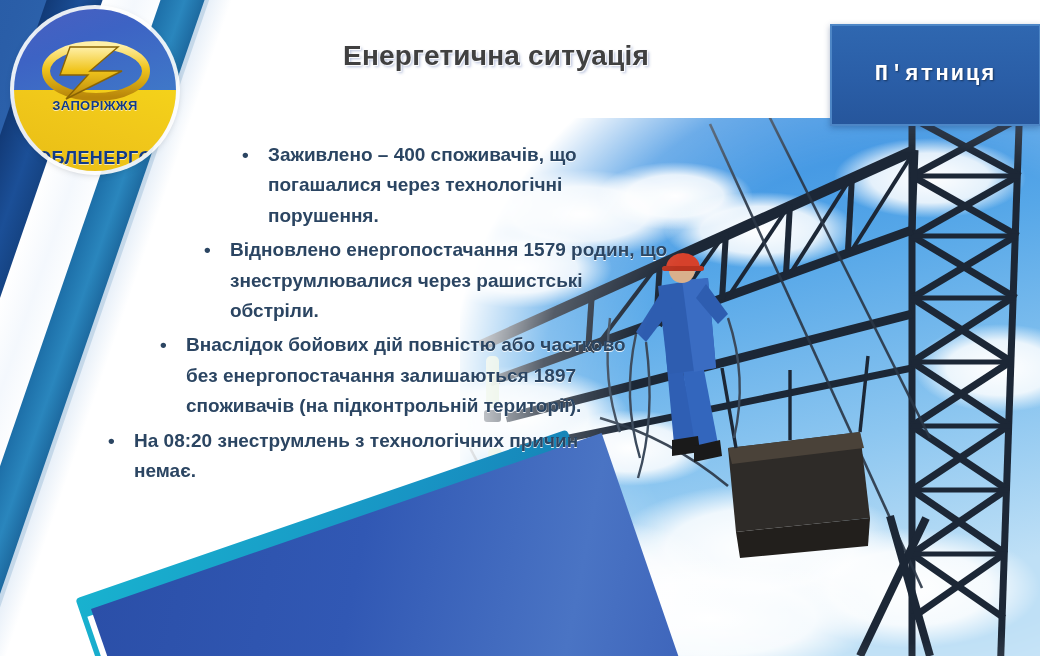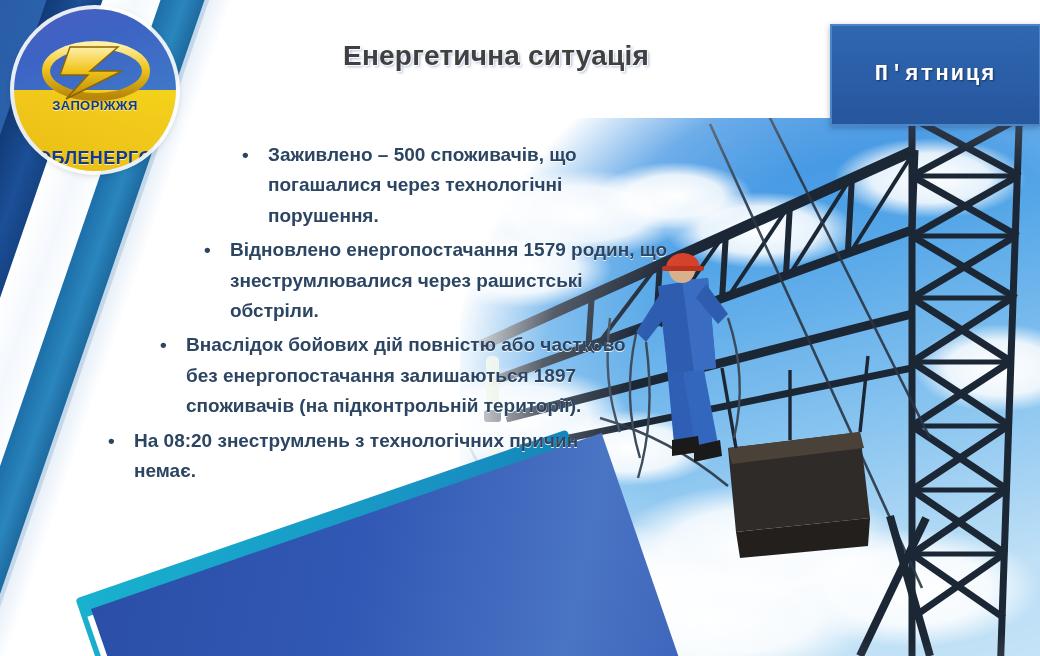--- a/index.html
+++ b/index.html
@@ -325,21 +325,21 @@
     <div>Енергетична ситуація</div>
   </div>
 
   <div class="badge">
     <div>Пʹятниця</div>
   </div>
 
   <div class="bullets">
     <div class="bullet b0">
       <span class="dot">•</span>
-      <span class="txt">Заживлено – 500 споживачів, що погашалися через технологічні порушення.</span>
+      <span class="txt">Заживлено – 400 споживачів, що погашалися через технологічні порушення.</span>
     </div>
     <div class="bullet b1">
       <span class="dot">•</span>
       <span class="txt">Відновлено енергопостачання 1579 родин, що знеструмлювалися через рашистські обстріли.</span>
     </div>
     <div class="bullet b2">
       <span class="dot">•</span>
       <span class="txt">Внаслідок бойових дій повністю або частково без енергопостачання залишаються 1897 споживачів (на підконтрольній території).</span>
     </div>
     <div class="bullet b3">

